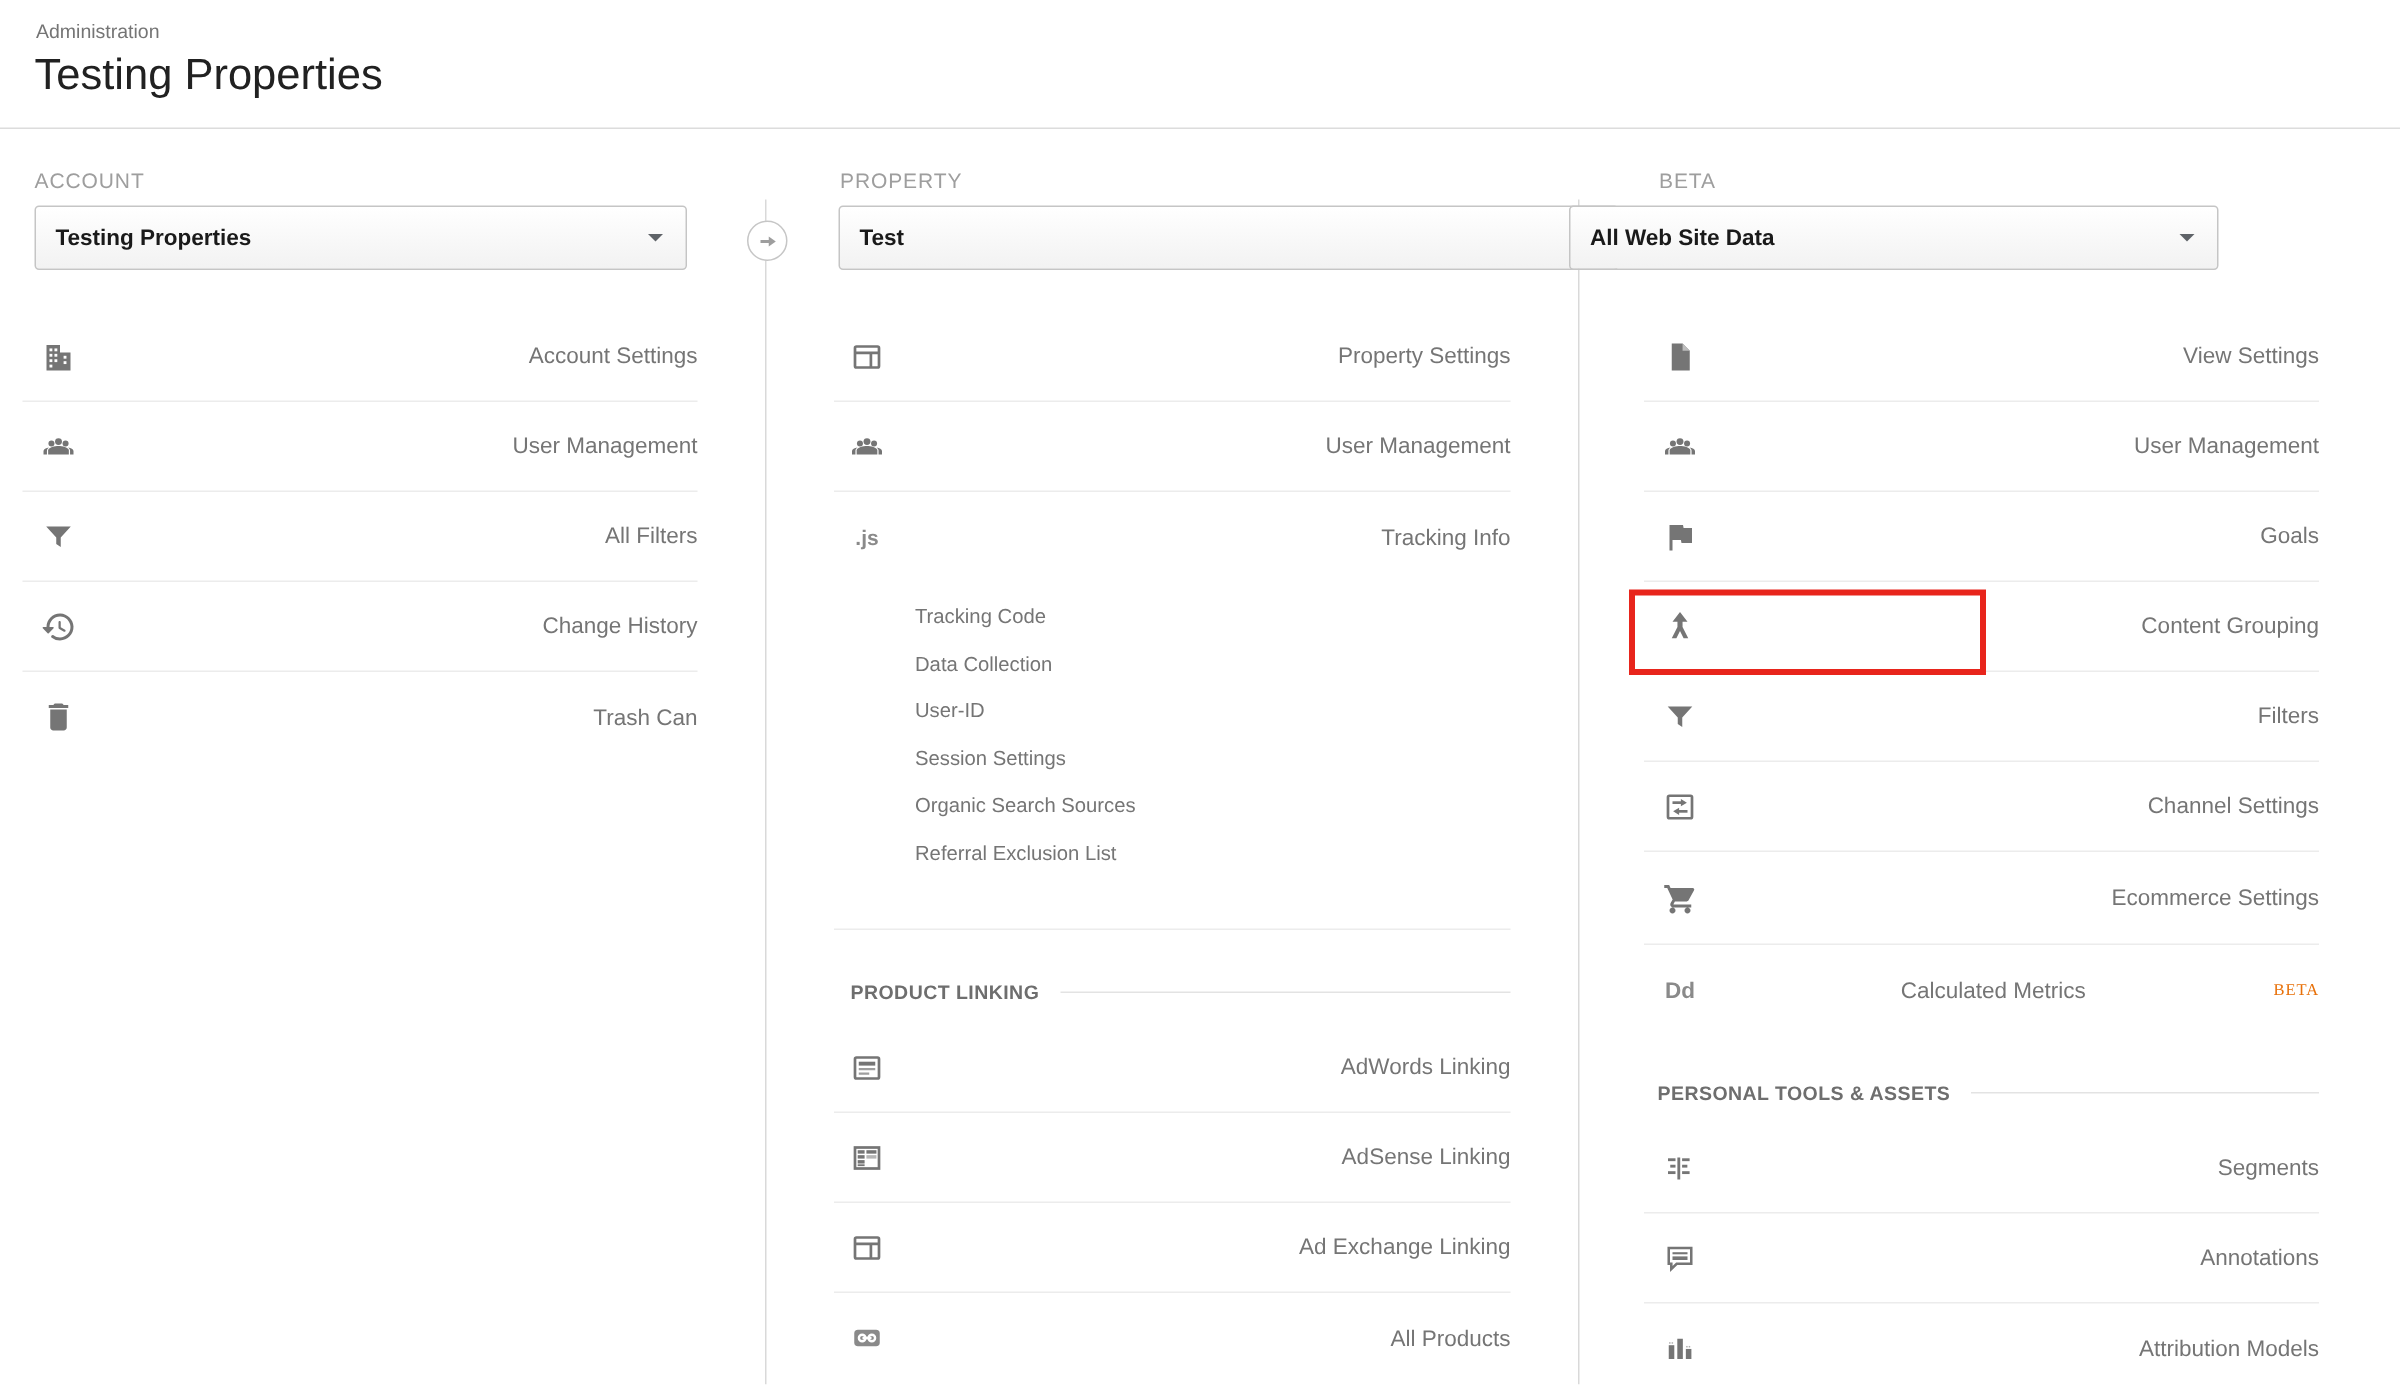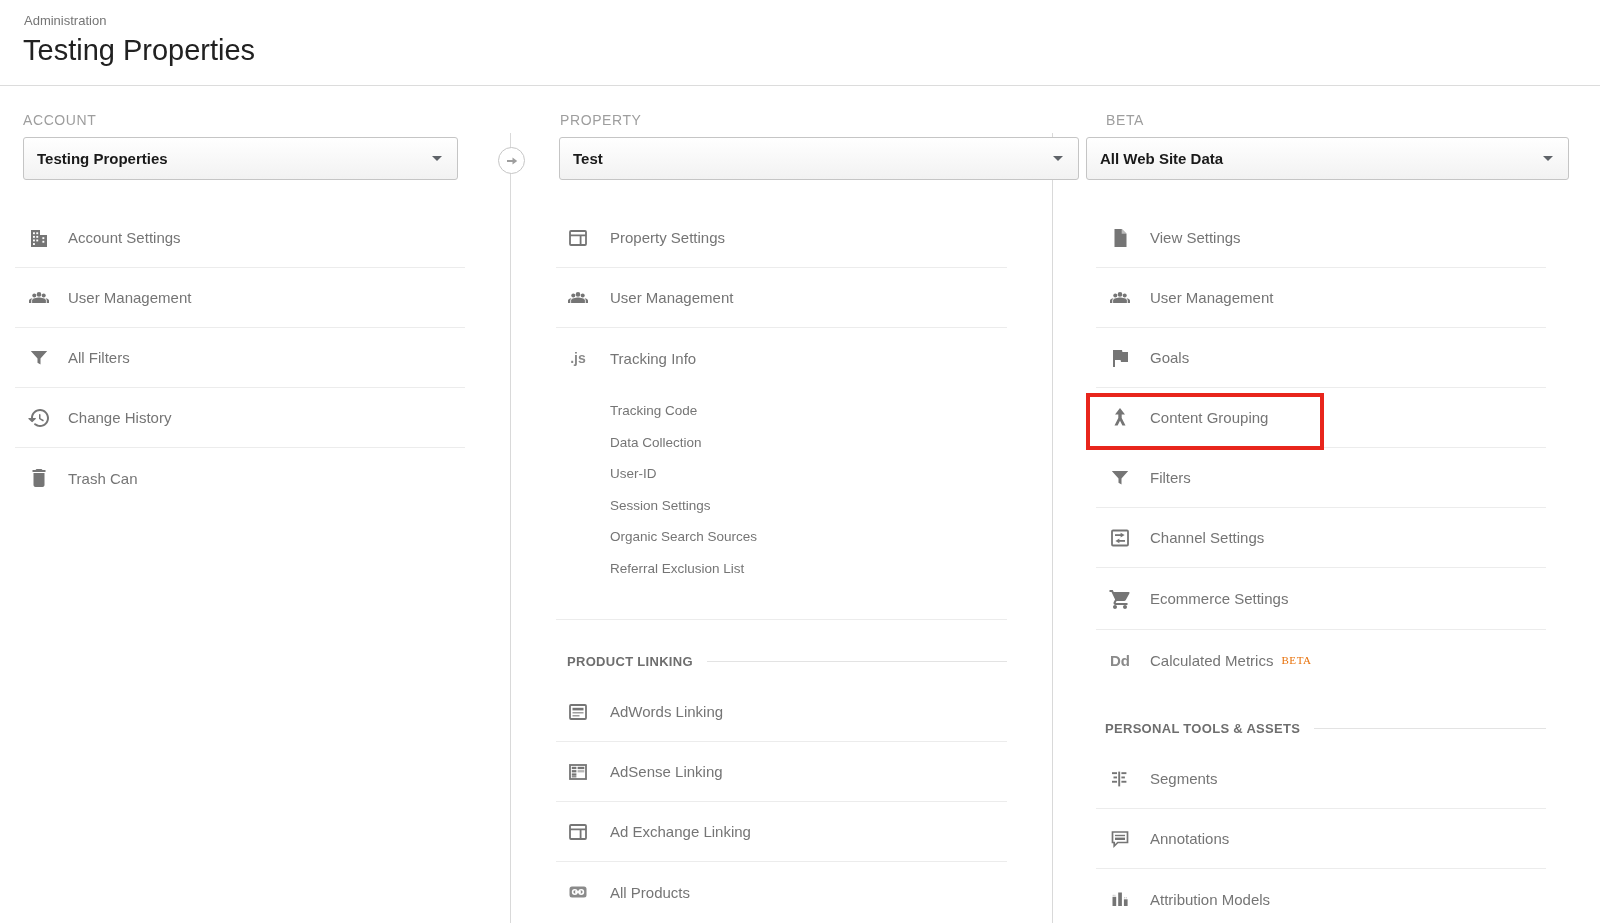--- a/index.html
+++ b/index.html
@@ -21,33 +21,33 @@
 
   .col-label { position: absolute; top: 112px; font-size: 14px; color: #9e9e9e; letter-spacing: 0.6px; }
   .col-label.c1 { left: 23px; }
   .col-label.c2 { left: 560px; }
   .col-label.c3 { left: 1106px; }
 
   .selector { position: absolute; top: 137px; height: 43px; border: 1px solid #c5c5c5; border-radius: 3px;
     background: linear-gradient(#ffffff, #f2f2f2); cursor: pointer; }
   .selector.c1 { left: 23px;  width: 435px; }
   .selector.c2 { left: 559px; width: 520px; }
-  .selector.c3 { left: 1086px; width: 483px; }
+  .selector.c3 { left: 1046px; width: 433px; }
   .selector .sel-text { position: absolute; left: 13px; top: 0; line-height: 41px; font-size: 15px; font-weight: bold; color: #1a1a1a; }
   .selector .caret { position: absolute; right: 15px; top: 18px; width: 0; height: 0;
     border-left: 5px solid transparent; border-right: 5px solid transparent; border-top: 5px solid #5f6368; }
 
   .list { position: absolute; }
   .list.c1 { left: 15px;   top: 208px; width: 450px; }
   .list.c2a { left: 556px; top: 208px; width: 451px; }
   .list.c2b { left: 556px; top: 682px; width: 451px; }
   .list.c3a { left: 1096px; top: 208px; width: 450px; }
   .list.c3b { left: 1096px; top: 749px; width: 450px; }
 
-  .row { height: 60px; display: flex; align-items: center; border-bottom: 1px solid #ececec; cursor: pointer; }
+  .row { height: 60px; display: flex; align-items: center; border-bottom: 1px solid #ececec; cursor: pointer; justify-content: space-between; }
   .row.tall { height: 62px; }
   .row.no-border { border-bottom: none; }
   .row .icon { width: 24px; height: 24px; flex: 0 0 24px; display: flex; align-items: center; justify-content: center; }
   .list.c1 .row { padding-left: 12px; }
   .list.c1 .row .lbl { margin-left: 17px; }
   .list.c2a .row, .list.c2b .row { padding-left: 10px; }
   .list.c2a .row .lbl, .list.c2b .row .lbl { margin-left: 20px; }
   .list.c3a .row, .list.c3b .row { padding-left: 12px; }
   .list.c3a .row .lbl, .list.c3b .row .lbl { margin-left: 18px; }
   .lbl { font-size: 15px; color: #757575; }

